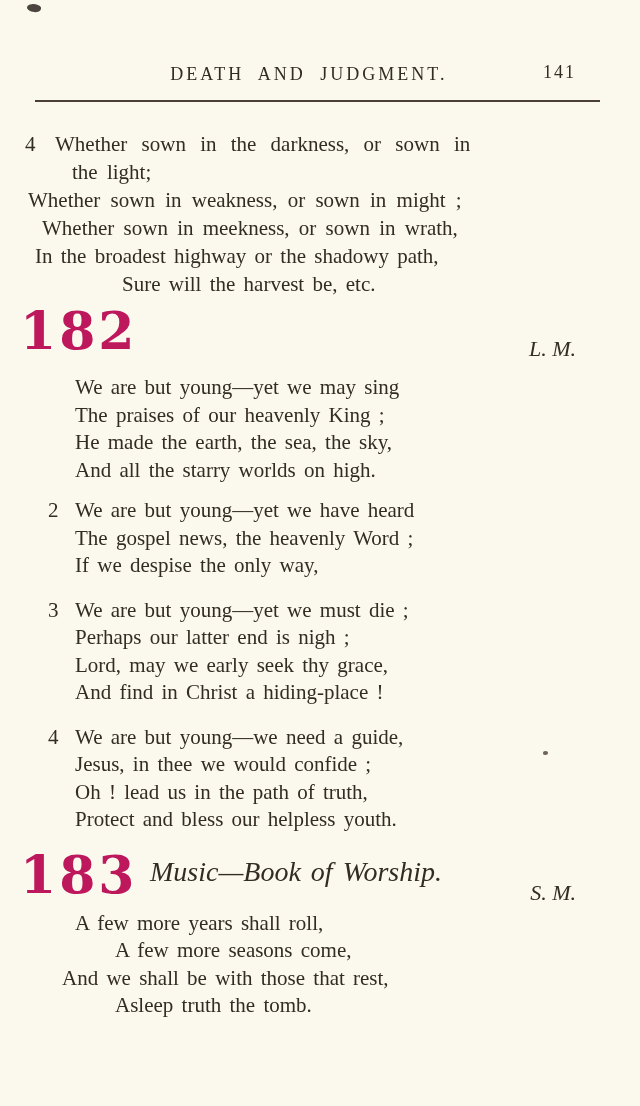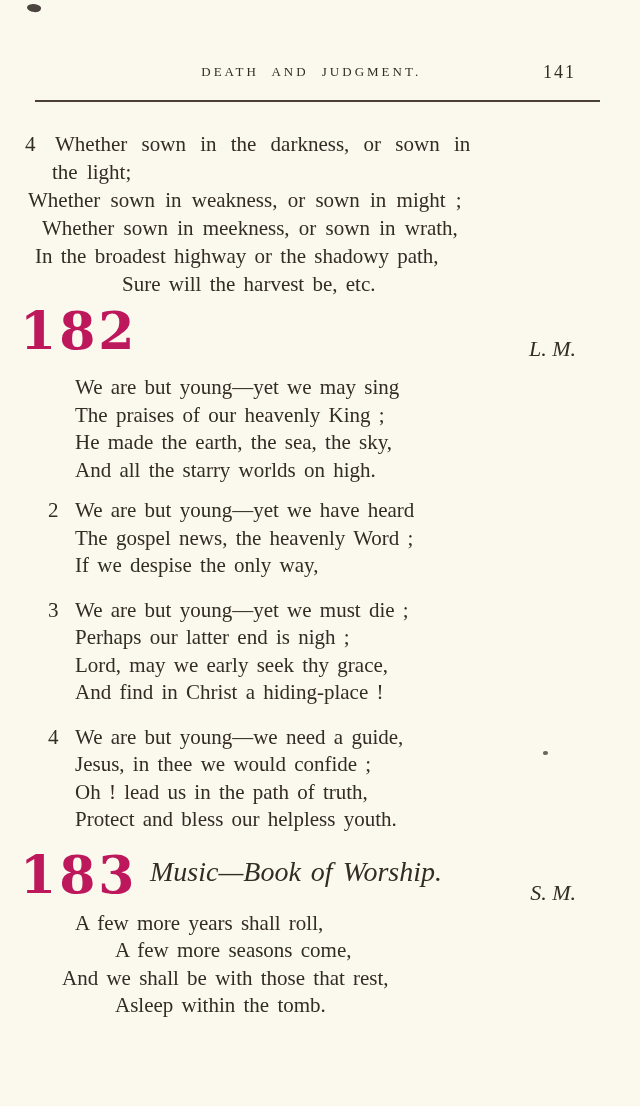--- a/index.html
+++ b/index.html
@@ -12,33 +12,33 @@
     position: relative;
     overflow: hidden;
   }
 
   .page { position: relative; width: 640px; height: 1106px; }
 
   
   .header { position: relative; height: 24px; padding-top: 64px; }
   .running-title {
     position: absolute; left: 50%; transform: translateX(-54%);
-    font-size: 13px; letter-spacing: 3px; word-spacing: 7px;
+    font-size: 18px; letter-spacing: 3px; word-spacing: 7px;
   }
   .page-number {
     position: absolute; right: 64px; top: 62px;
     font-size: 18px; letter-spacing: 2px;
   }
   .rule { height: 2px; background: #4a4036; margin: 12px 40px 0 35px; }
 
   
   .cont-verse { position: relative; margin-top: 28px; font-size: 21px; line-height: 28px; }
   .cv-num { position: absolute; left: 25px; top: 0; }
   .l-a { margin-left: 55px;  word-spacing: 9px; }
-  .l-b { margin-left: 52px; word-spacing: 4px; }
+  .l-b { margin-left: 72px; word-spacing: 4px; }
   .l-c { margin-left: 28px;  word-spacing: 5px; }
   .l-d { margin-left: 42px;  word-spacing: 4px; }
   .l-e { margin-left: 35px;  word-spacing: 3px; }
   .l-f { margin-left: 122px; word-spacing: 3px; }
 
   
   .hymn-head { position: relative; margin-top: 8px; height: 60px; }
   .hymn-number {
     position: absolute; left: 20px; top: -6px;
     font-family: "DejaVu Serif", serif; font-weight: bold;
@@ -135,16 +135,16 @@
   <div class="hymn-head head-183">
     <span class="hymn-number">183</span>
     <span class="attribution">Music—Book of Worship.</span>
     <span class="meter">S. M.</span>
   </div>
 
   <div class="verse v183">
     <div class="n0">A few more years shall roll,</div>
     <div class="n1">A few more seasons come,</div>
     <div class="n2">And we shall be with those that rest,</div>
-    <div class="n3">Asleep within the tomb.</div>
+    <div class="n3">Asleep truth the tomb.</div>
   </div>
 
 </div>
 
 </body></html>

